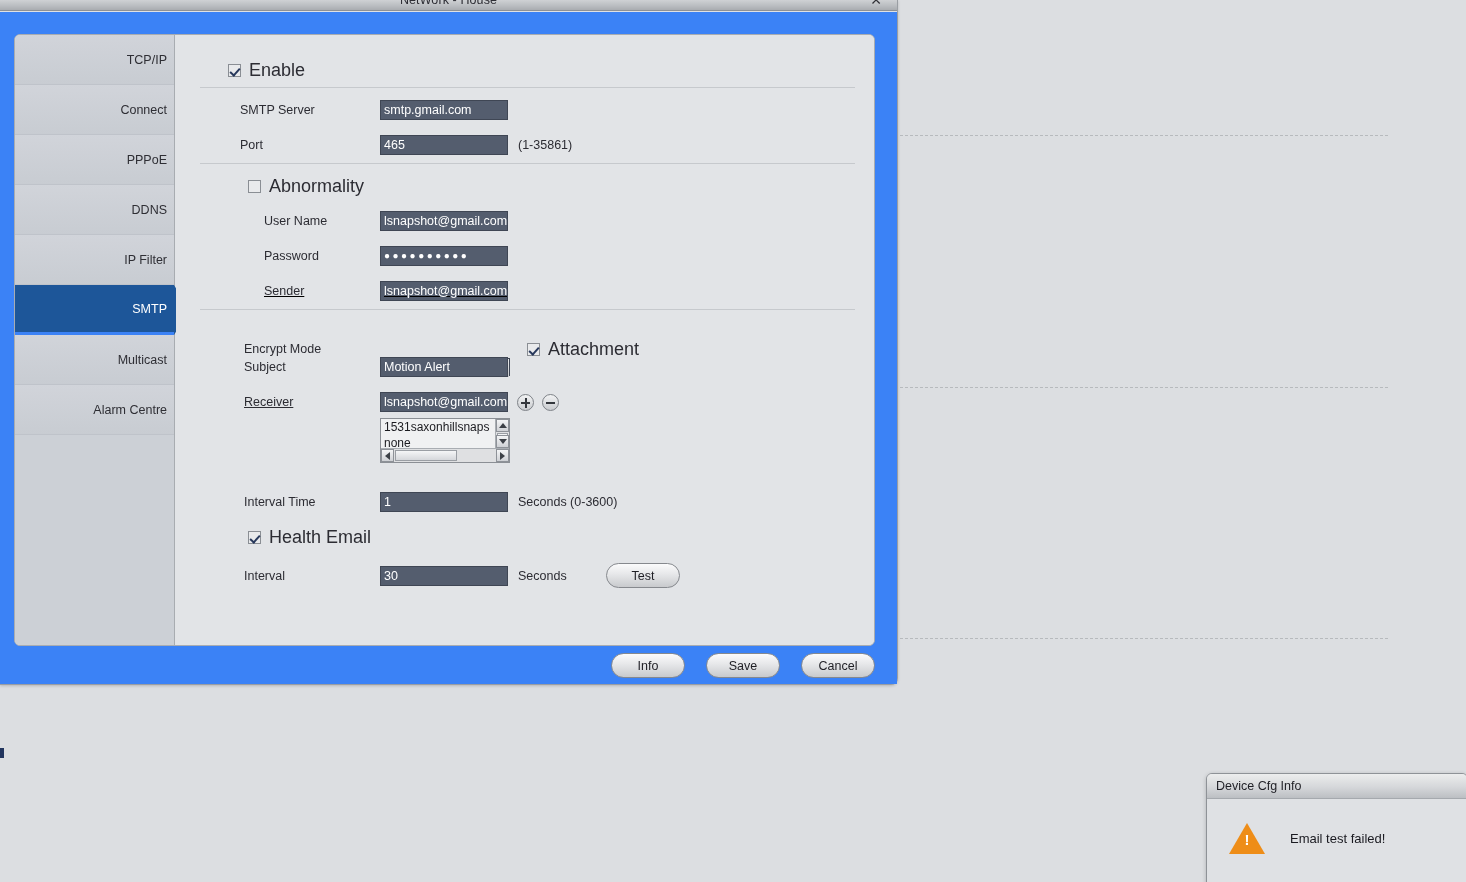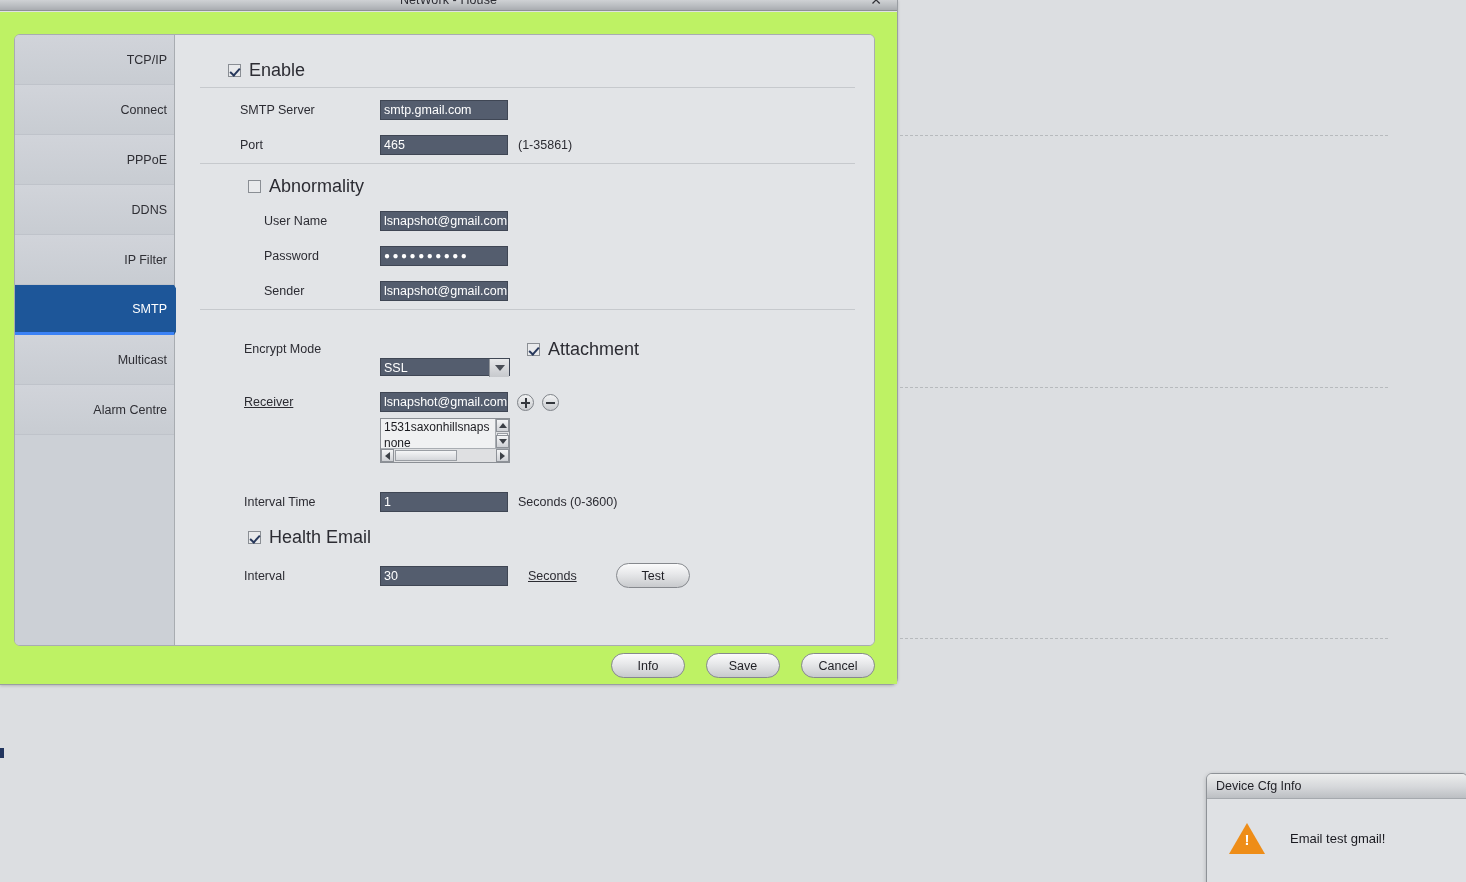--- a/index.html
+++ b/index.html
@@ -64,21 +64,21 @@
     right: 12px; top: -9px;
     width: 18px; height: 18px;
     font-size: 14px; line-height: 18px;
     text-align: center; color: #2f2f35;
     cursor: pointer;
   }
 
   #window-body {
     position: absolute;
     left: 0; top: 12px; right: 0; bottom: 0;
-    background: #bef264;
+    background: #3b82f6;
     padding-left: 36px;
   }
 
   
   #card {
     position: absolute;
     left: 14px; top: 22px;
     width: 861px; height: 612px;
     border: 1px solid #a8acb1;
     border-radius: 6px;
@@ -456,38 +456,42 @@
           <div class="row" style="left:88px; top:176px;">
             <span class="lbl" style="width:116px;">User Name</span>
             <span class="field w130">lsnapshot@gmail.com</span>
           </div>
 
           <div class="row" style="left:88px; top:211px;">
             <span class="lbl" style="width:116px;">Password</span>
             <span class="field w130 pwd-dots">●●●●●●●●●●</span>
           </div>
 
-          <div class="row" style="left:88px; top:246px;">
+          <div class="row" style="left:88px; top:246px;text-decoration:underline;">
             <span class="lbl" style="width:116px;">Sender</span>
             <span class="field w130">lsnapshot@gmail.com</span>
           </div>
           <div class="group-sep" style="top:274px;"></div>
 
           <div class="row" style="left:68px; top:287px;">
             <span class="lbl" style="width:136px;">Encrypt Mode</span>
             <span class="select">
               <span>SSL</span>
               <span class="arrow-btn">
                   <i></i>
                 </span>
             </span>
             <span class="cb checked" style="margin-left:17px;"></span>
             <span class="cb-label">Attachment</span>
           </div>
 
+          <div class="row" style="left:68px; top:322px;">
+            <span class="lbl" style="width:136px;">Subject</span>
+            <span class="field w130">Motion Alert</span>
+          </div>
 
           <div class="row" style="left:68px; top:357px;">
             <span class="lbl" style="width:136px;text-decoration:underline;">Receiver</span>
             <span class="field w130">lsnapshot@gmail.com</span>
             <span class="circ plus" style="margin-left:9px;"></span>
             <span class="circ" style="margin-left:8px;"></span>
           </div>
 
           <div id="listbox" style="left:204px; top:383px;">
             <div class="list-item">1531saxonhillsnaps</div>
@@ -521,37 +525,37 @@
           </div>
 
           <div class="row" style="left:72px; top:492px;">
             <span class="cb checked"></span>
             <span class="cb-label">Health Email</span>
           </div>
 
           <div class="row" style="left:68px; top:528px;">
             <span class="lbl" style="width:136px;">Interval</span>
             <span class="field w130">30</span>
-            <span class="hint" style="margin-left:20px; width:88px;text-decoration:underline;">Seconds</span>
+            <span class="hint" style="margin-left:10px; width:88px;">Seconds</span>
             <button class="btn">Test</button>
           </div>
 
         </div>
       </div>
 
       <div id="footer-buttons">
         <button class="btn">Info</button>
         <button class="btn">Save</button>
         <button class="btn">Cancel</button>
       </div>
 
     </div>
   </div>
 
   <div id="dlg">
     <div id="dlg-title">Device Cfg Info</div>
     <div id="dlg-body">
       <div id="warn-icon"></div>
-      <div id="dlg-msg">Email test gmail!</div>
+      <div id="dlg-msg">Email test failed!</div>
     </div>
   </div>
 
 </div>
 
 </body></html>

